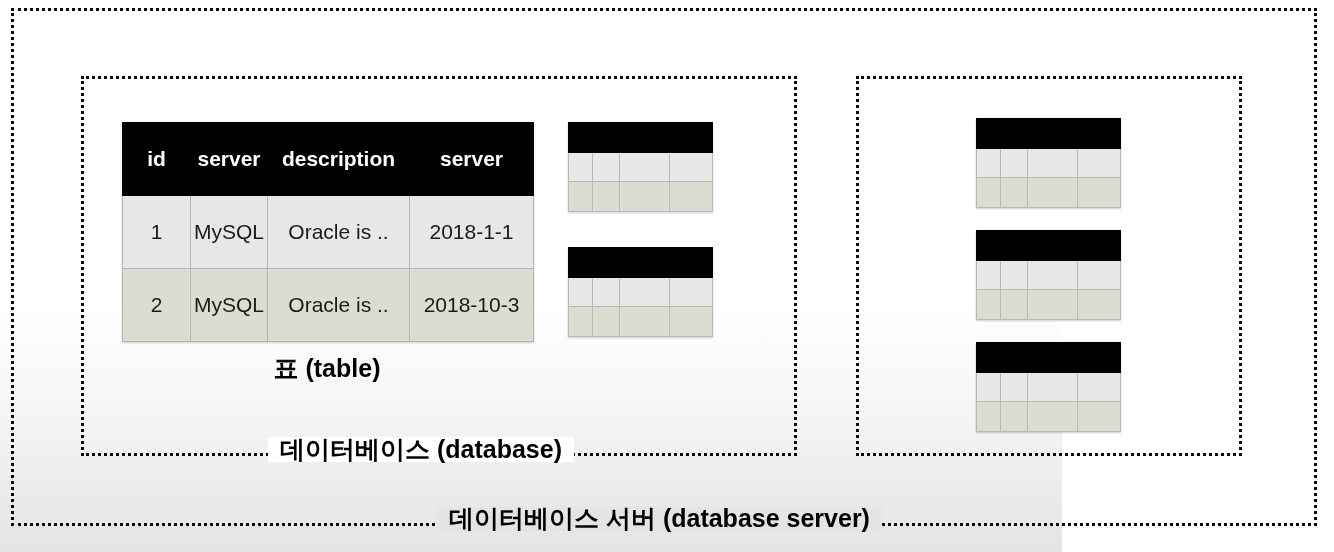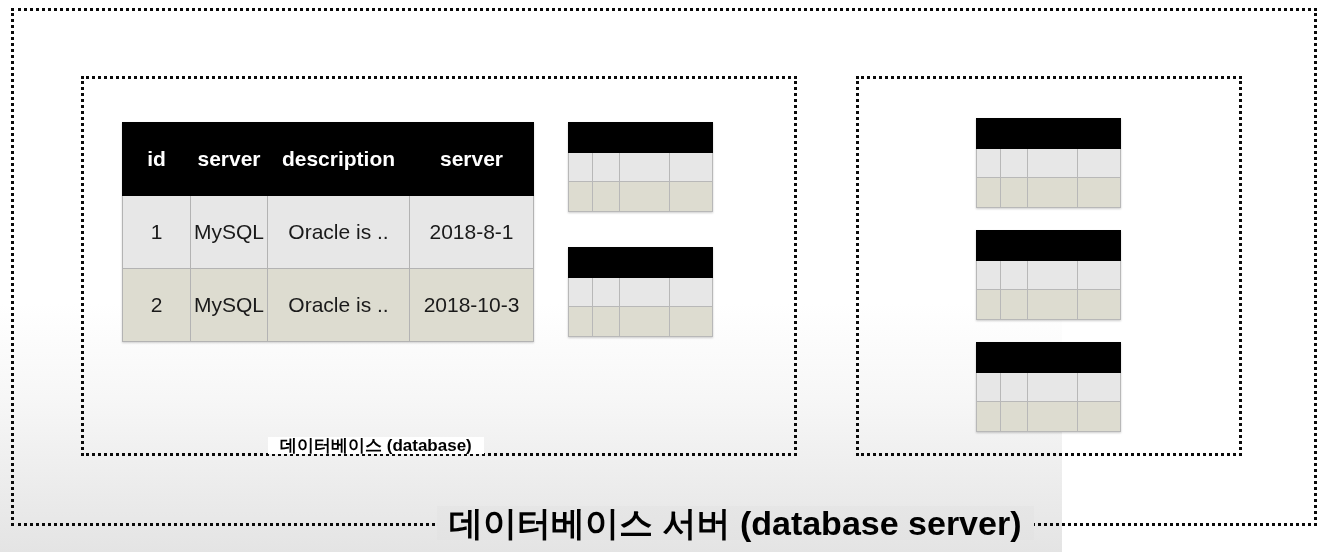--- a/index.html
+++ b/index.html
@@ -54,28 +54,28 @@
     font-weight: bold;
     color: #000;
     white-space: nowrap;
     padding: 0 12px;
     line-height: 1;
   }
 
   #database-label {
     left: 268px;
     top: 437px;
-    font-size: 17px;
+    font-size: 25px;
     background: #ffffff;
   }
 
   #server-label {
     left: 437px;
     top: 506px;
-    font-size: 34px;
+    font-size: 25px;
     background: linear-gradient(to bottom, #e6e6e6 0%, #e3e3e3 100%);
   }
 
   #table-caption {
     position: absolute;
     left: 122px;
     top: 352px;
     width: 410px;
     text-align: center;
     font-size: 25px;
@@ -169,31 +169,32 @@
         <th>server</th>
         <th>description</th>
         <th>server</th>
       </tr>
     </thead>
     <tbody>
       <tr class="row-a">
         <td>1</td>
         <td>MySQL</td>
         <td>Oracle is ..</td>
-        <td>2018-8-1</td>
+        <td>2018-1-1</td>
       </tr>
       <tr class="row-b">
         <td>2</td>
         <td>MySQL</td>
         <td>Oracle is ..</td>
         <td>2018-10-3</td>
       </tr>
     </tbody>
   </table>
 
+  <div id="table-caption">표 (table)</div>
 
   <table class="mini-table" id="mini-1">
     <colgroup>
         <col class="mcol-1">
         <col class="mcol-2">
         <col class="mcol-3">
         <col class="mcol-4">
       </colgroup>
     <tbody>
         <tr class="m-head">

